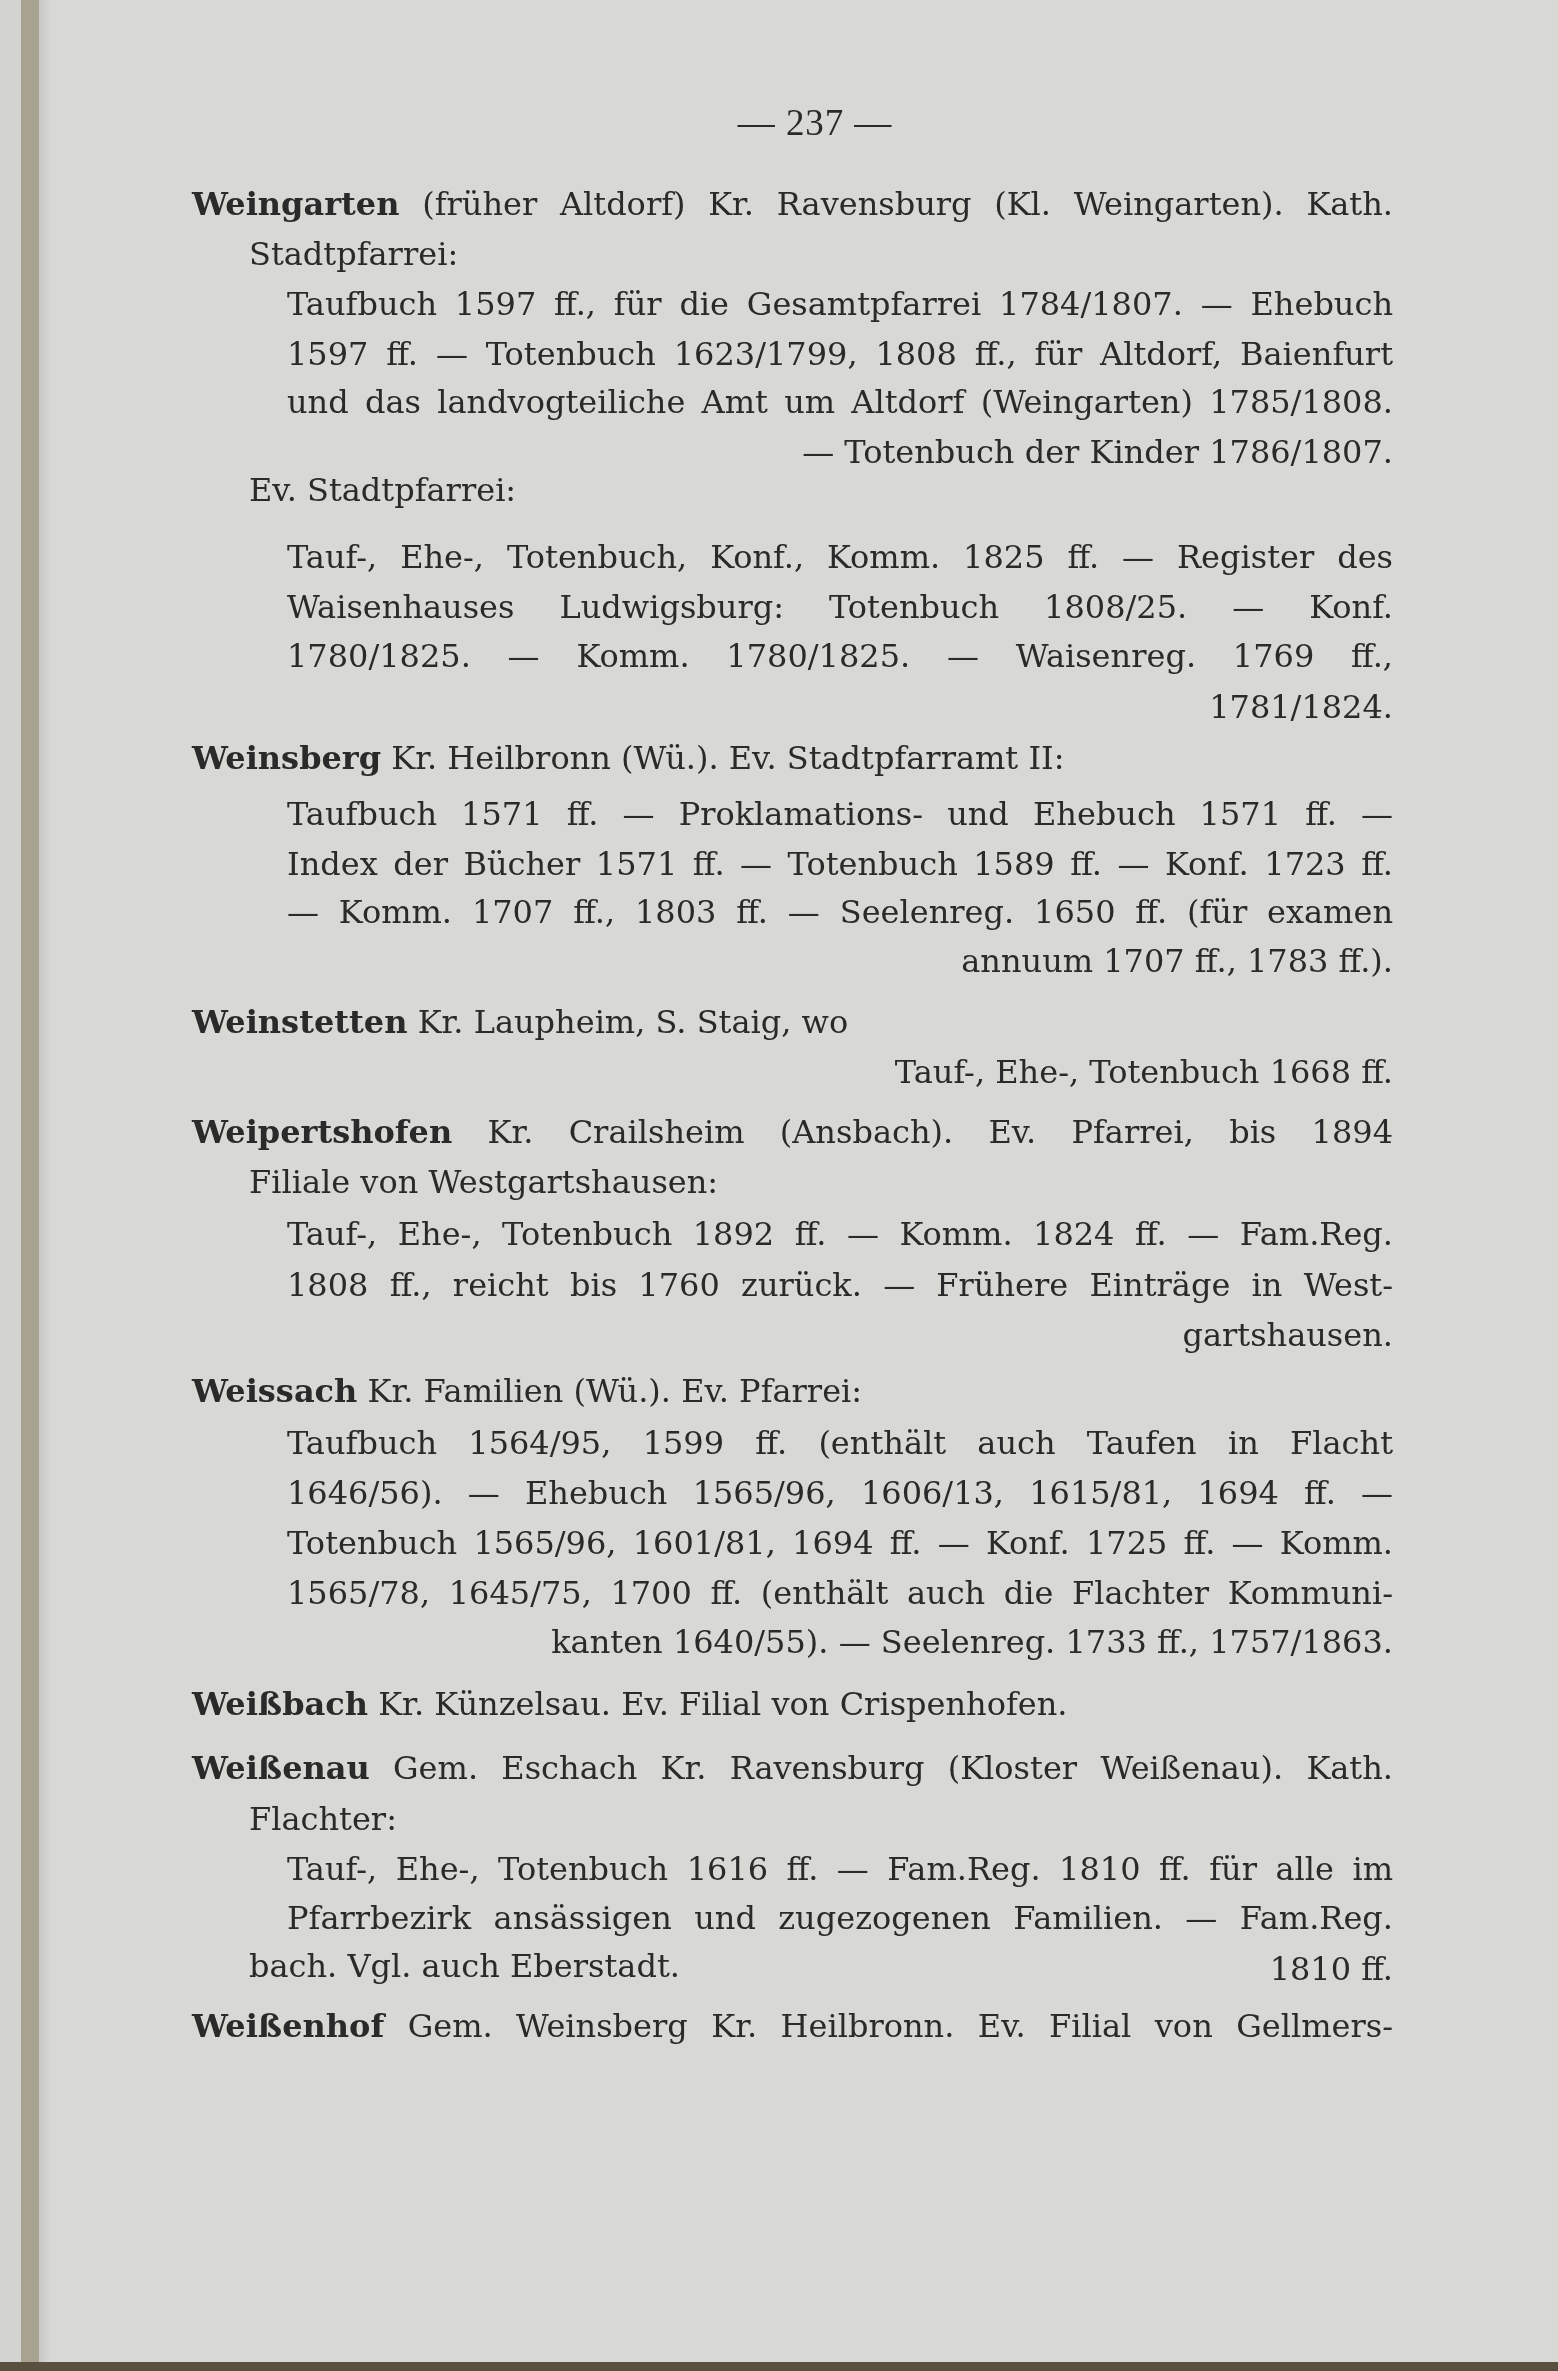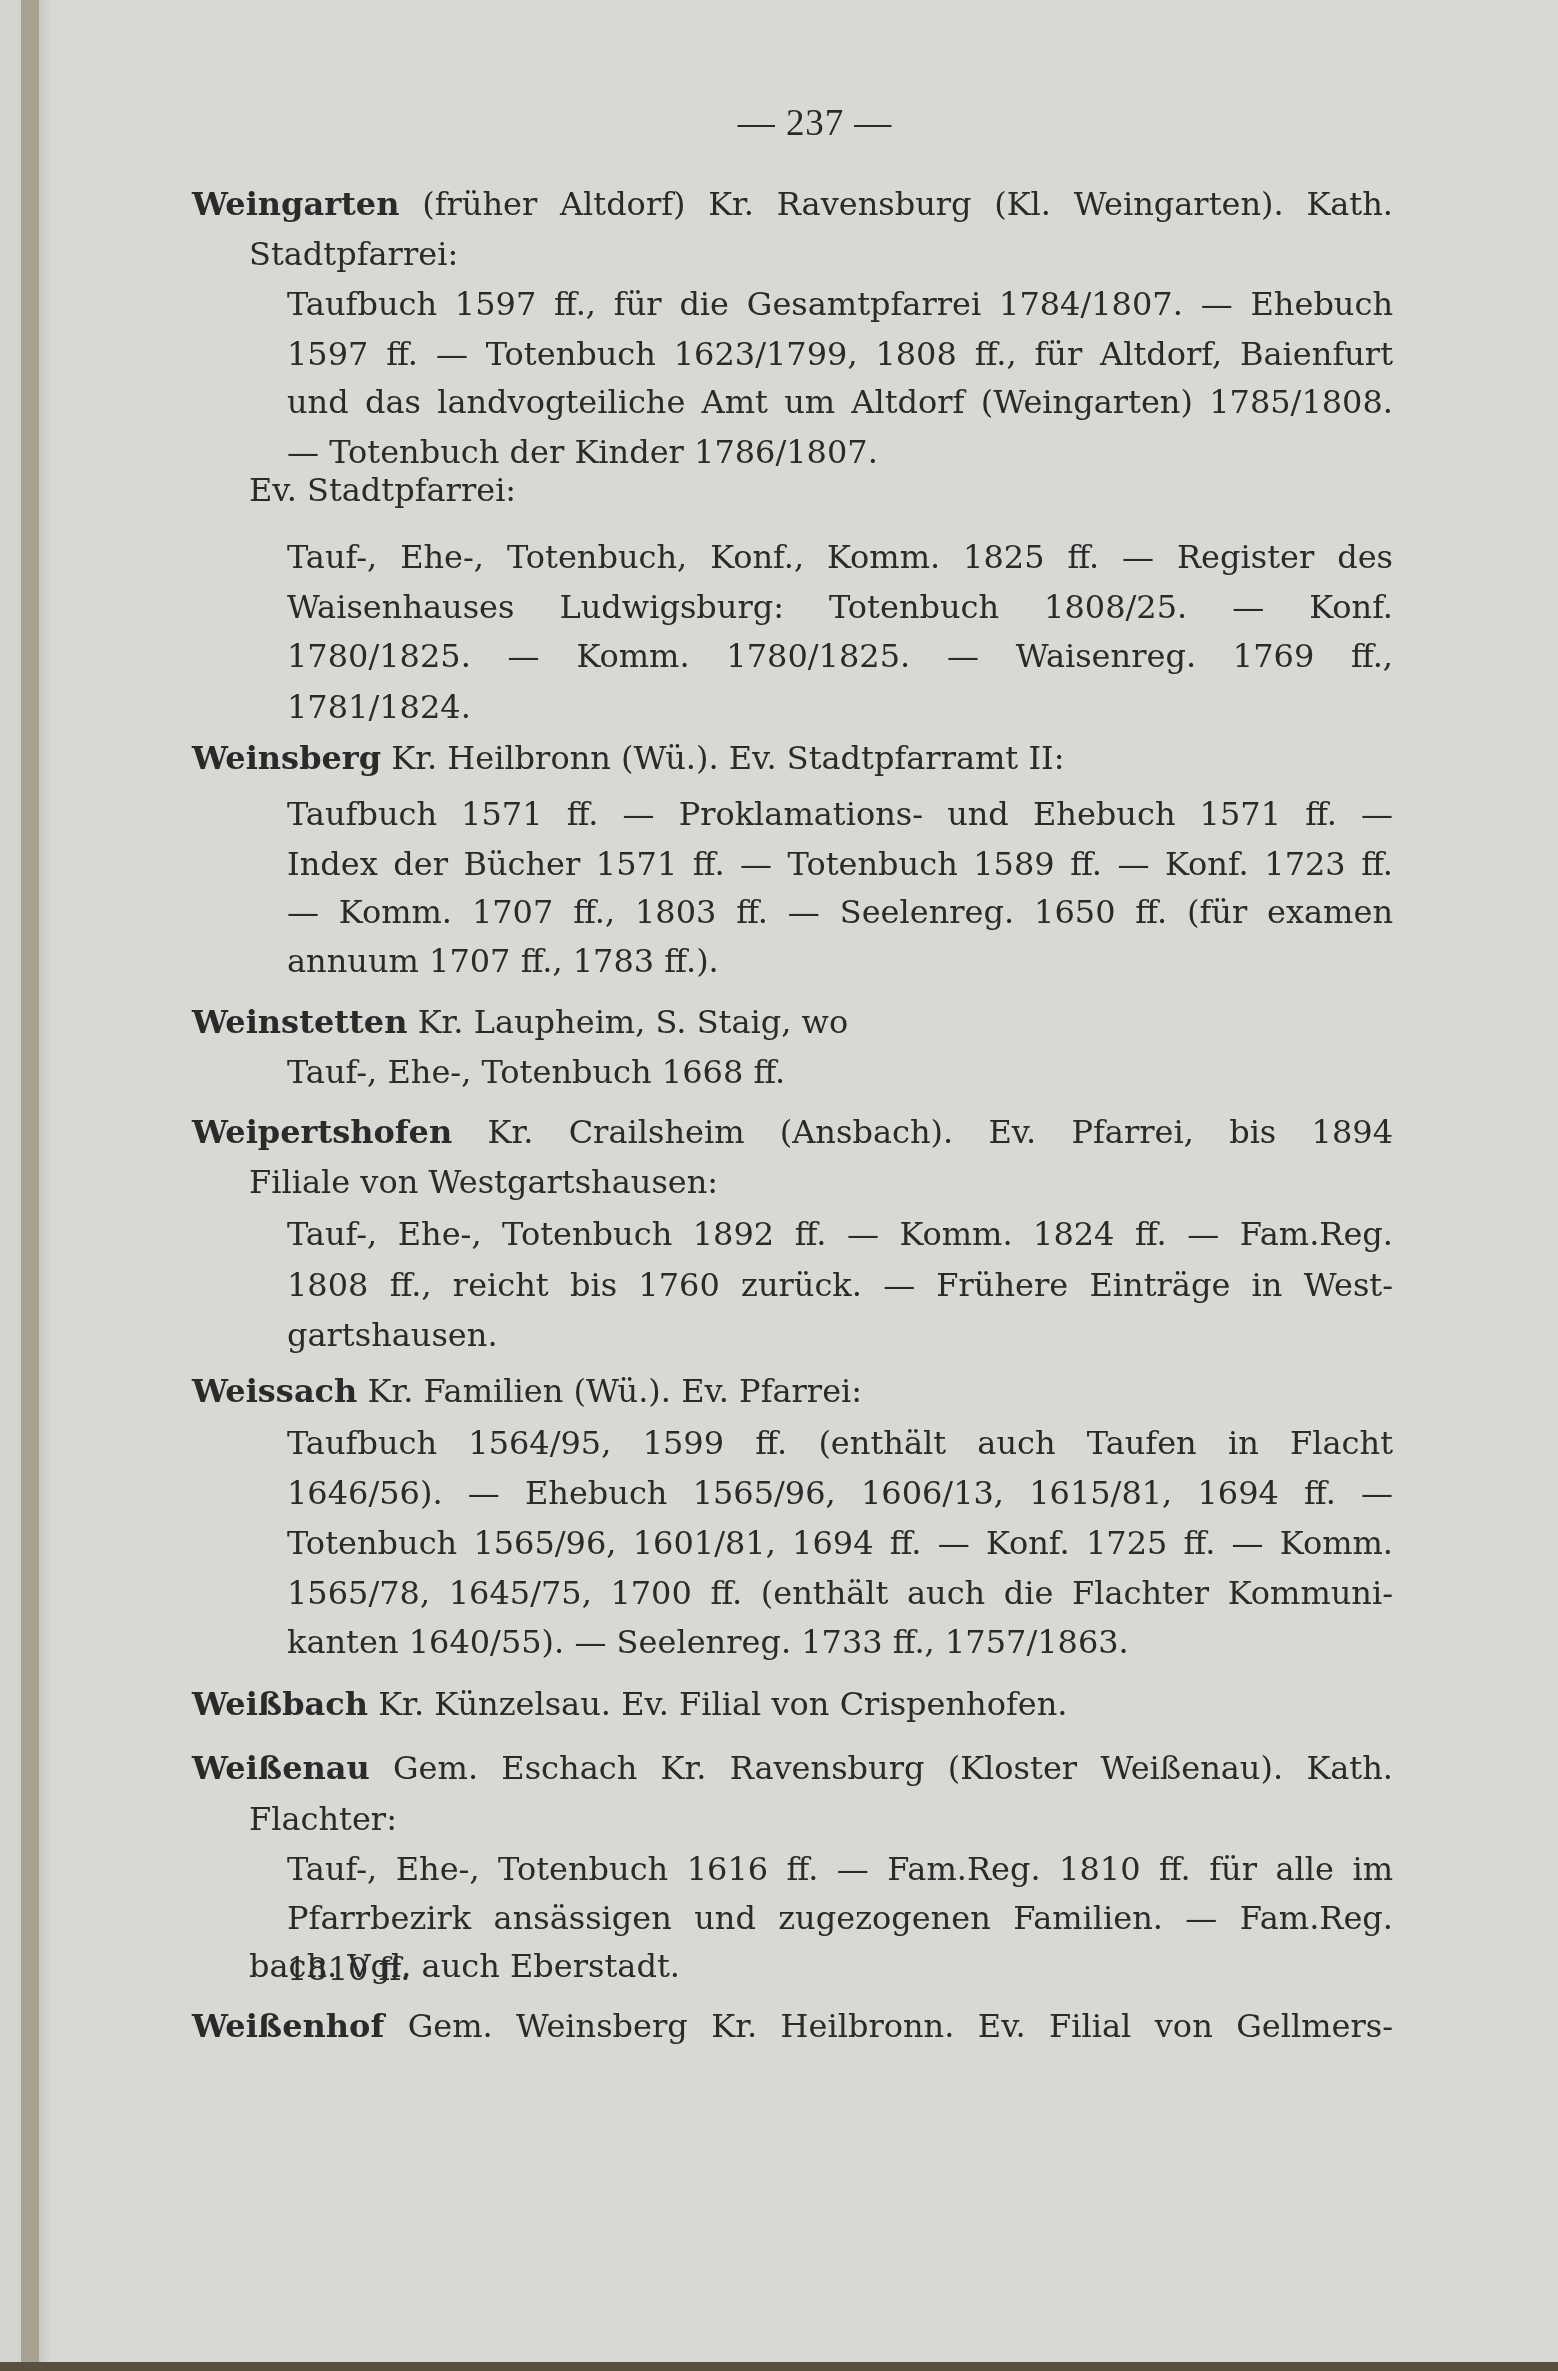--- a/index.html
+++ b/index.html
@@ -17,21 +17,21 @@
     position:absolute; top:101px; left:0; width:1630px; text-align:center;
     font-family:"Liberation Serif", serif; font-size:37px; letter-spacing:0.9px;
   }
   .line {
     position:absolute; white-space:nowrap;
     font-family:"DejaVu Serif", serif; font-size:32px; line-height:41px;
   }
   .just { text-align:justify; text-align-last:justify; }
   .l0 { left:192px; width:1201px; }
   .l1 { left:217px; width:1176px;margin-left:32px; }
-  .l2 { left:287px; width:1106px; }
+  .l2 { left:287px; width:1106px;text-align:right; }
   .hw { font-weight:bold;margin-top:19px; }
 </style>
 </head>
 <body>
 
 <div class="edge-light"></div>
 <div class="edge-band"></div>
 <div class="edge-shadow"></div>
 <div class="bottom-edge"></div>
 

